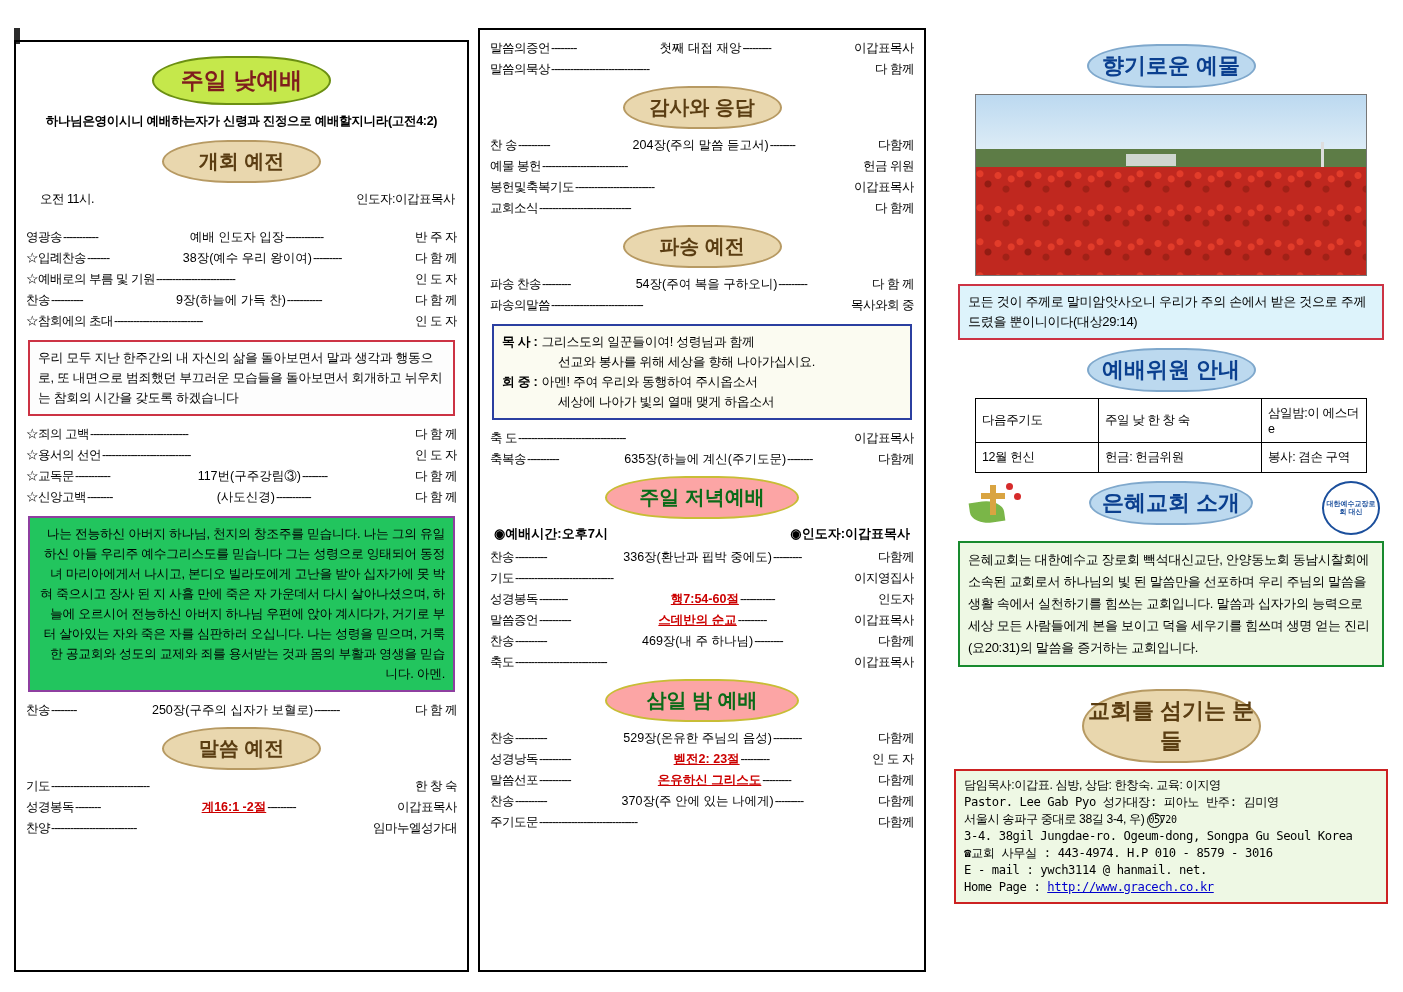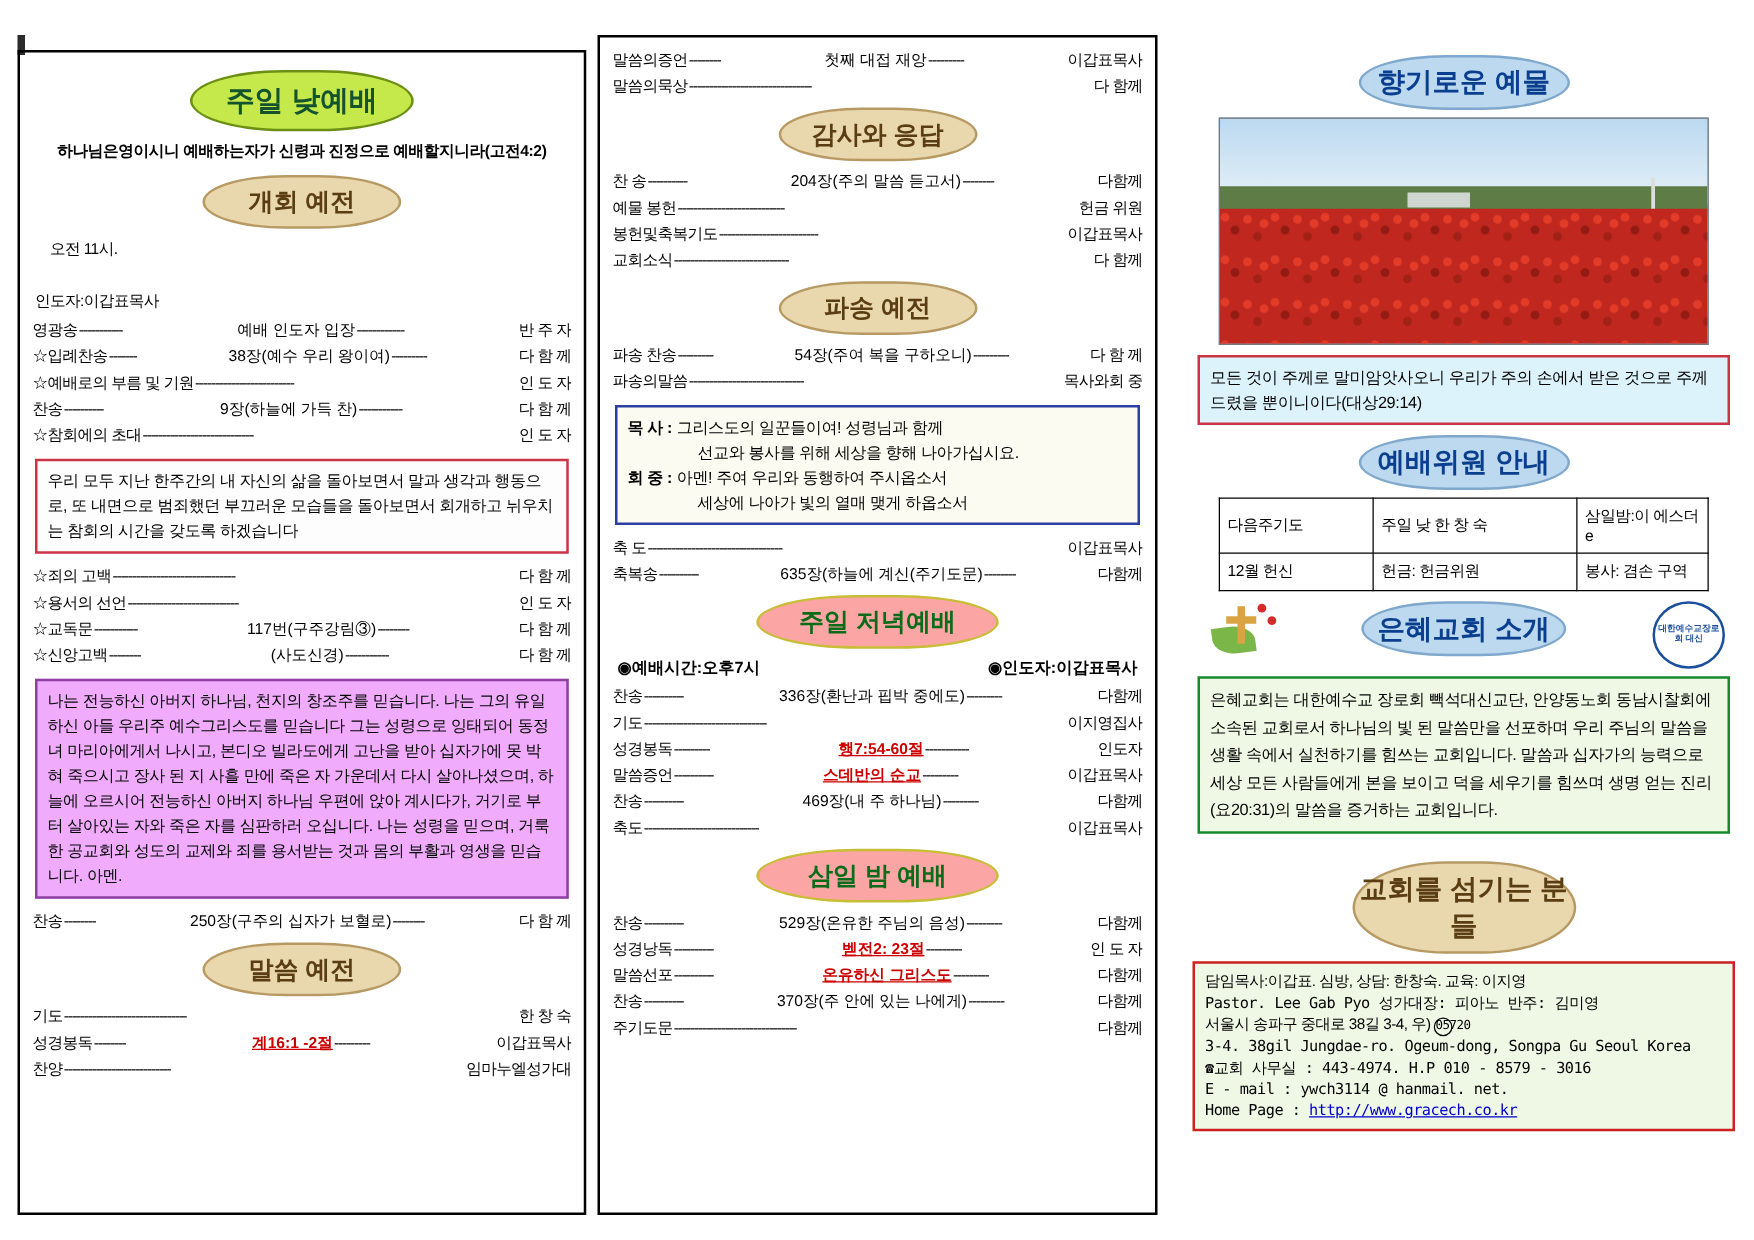--- a/index.html
+++ b/index.html
@@ -9,21 +9,21 @@
   
   .col{position:absolute;box-sizing:border-box;}
   #col1{left:14px;top:40px;width:455px;height:932px;border:2px solid #000;}
   #col2{left:478px;top:28px;width:448px;height:944px;border:2px solid #000;}
   #col3{left:952px;top:30px;width:438px;height:942px;}
 
   .inner{padding:8px 10px;}
 
   
   .pill{display:block;margin:6px auto;text-align:center;font-weight:bold;border-radius:50%/60%;}
-  .pill-green{background:#c5e84b;color:#14532d;border:2px solid #6b8f12;}
+  .pill-green{background:#c5e84b;color:#7f1d1d;border:2px solid #6b8f12;}
   .pill-tan{background:#e9d7ae;color:#5a3d12;border:2px solid #b79a63;}
   .pill-yellow{background:#fca5a5;color:#0a6b18;border:2px solid #c8bd36;}
   .pill-blue{background:#bcd9ef;color:#0a3f8f;border:2px solid #7fa8cc;}
 
   .t-xl{font-size:23px;padding:7px 0;width:175px;}
   .t-lg{font-size:20px;padding:6px 0;width:155px;}
   .t-md{font-size:22px;padding:5px 0;width:150px;}
 
   
   .verse{font-size:12.5px;font-weight:bold;text-align:center;margin:8px 2px 10px;letter-spacing:-0.3px;}
@@ -31,21 +31,21 @@
   .row .lab{flex:0 0 auto;letter-spacing:-0.5px;}
   .row .dots{flex:1 1 auto;overflow:hidden;letter-spacing:-1px;color:#000;padding:0 1px;}
   .row .who{flex:0 0 auto;letter-spacing:-0.5px;}
   .star{letter-spacing:-0.5px;}
   .hl{color:#cc0000;font-weight:bold;text-decoration:underline;text-align:center;}
 
   .timeline{display:flex;justify-content:space-between;font-size:13px;font-weight:bold;margin:6px 4px 4px;}
 
   
   .box{border:2px solid #cc3344;background:#fdfdfd;padding:6px 8px;font-size:12.8px;line-height:20px;margin:8px 2px;letter-spacing:-0.3px;}
-  .box.green{border-color:#8e3fa0;background:#f0abfc;}
+  .box.green{border-color:#8e3fa0;background:#22c55e;text-align:right;}
   .box.blue{border-color:#2b3fa0;background:#fbfbf1;}
   .box.cyan{border-color:#cc3344;background:#ddf3fb;}
   .box.lgreen{border-color:#188a2e;background:#eef8e4;}
 
   .bx-row{display:flex;}
   .bx-row .k{flex:0 0 auto;font-weight:bold;margin-right:4px;}
 
   
   .photo{width:390px;height:180px;margin:4px auto 0;border:1px solid #777;position:relative;overflow:hidden;background:#7fb6e0;}
   .sky{position:absolute;left:0;top:0;width:100%;height:38%;background:linear-gradient(#bcd9f0,#e5f1f8);}
@@ -84,21 +84,21 @@
 <div class="page">
 
   <div class="mark"></div>
 
   <div class="col" id="col1">
     <div class="inner">
       <div class="pill pill-green t-xl">주일 낮예배</div>
       <div class="verse">하나님은영이시니 예배하는자가 신령과 진정으로 예배할지니라(고전4:2)</div>
       <div class="pill pill-tan t-lg">개회 예전</div>
 
-      <div class="row" style="margin:4px 2px 2px;flex-direction:column;">
+      <div class="row" style="margin:4px 2px 17px;">
         <span class="lab" style="padding-left:12px;">오전 11시.</span>
         <span class="dots" style="color:transparent;">....................</span>
         <span class="who">인도자:이갑표목사</span>
       </div>
 
       <div>
         <div class="row">
           <span class="lab star">영광송</span>
           <span class="dots">-----------</span>
           <span class="mid">예배 인도자 입장</span>

